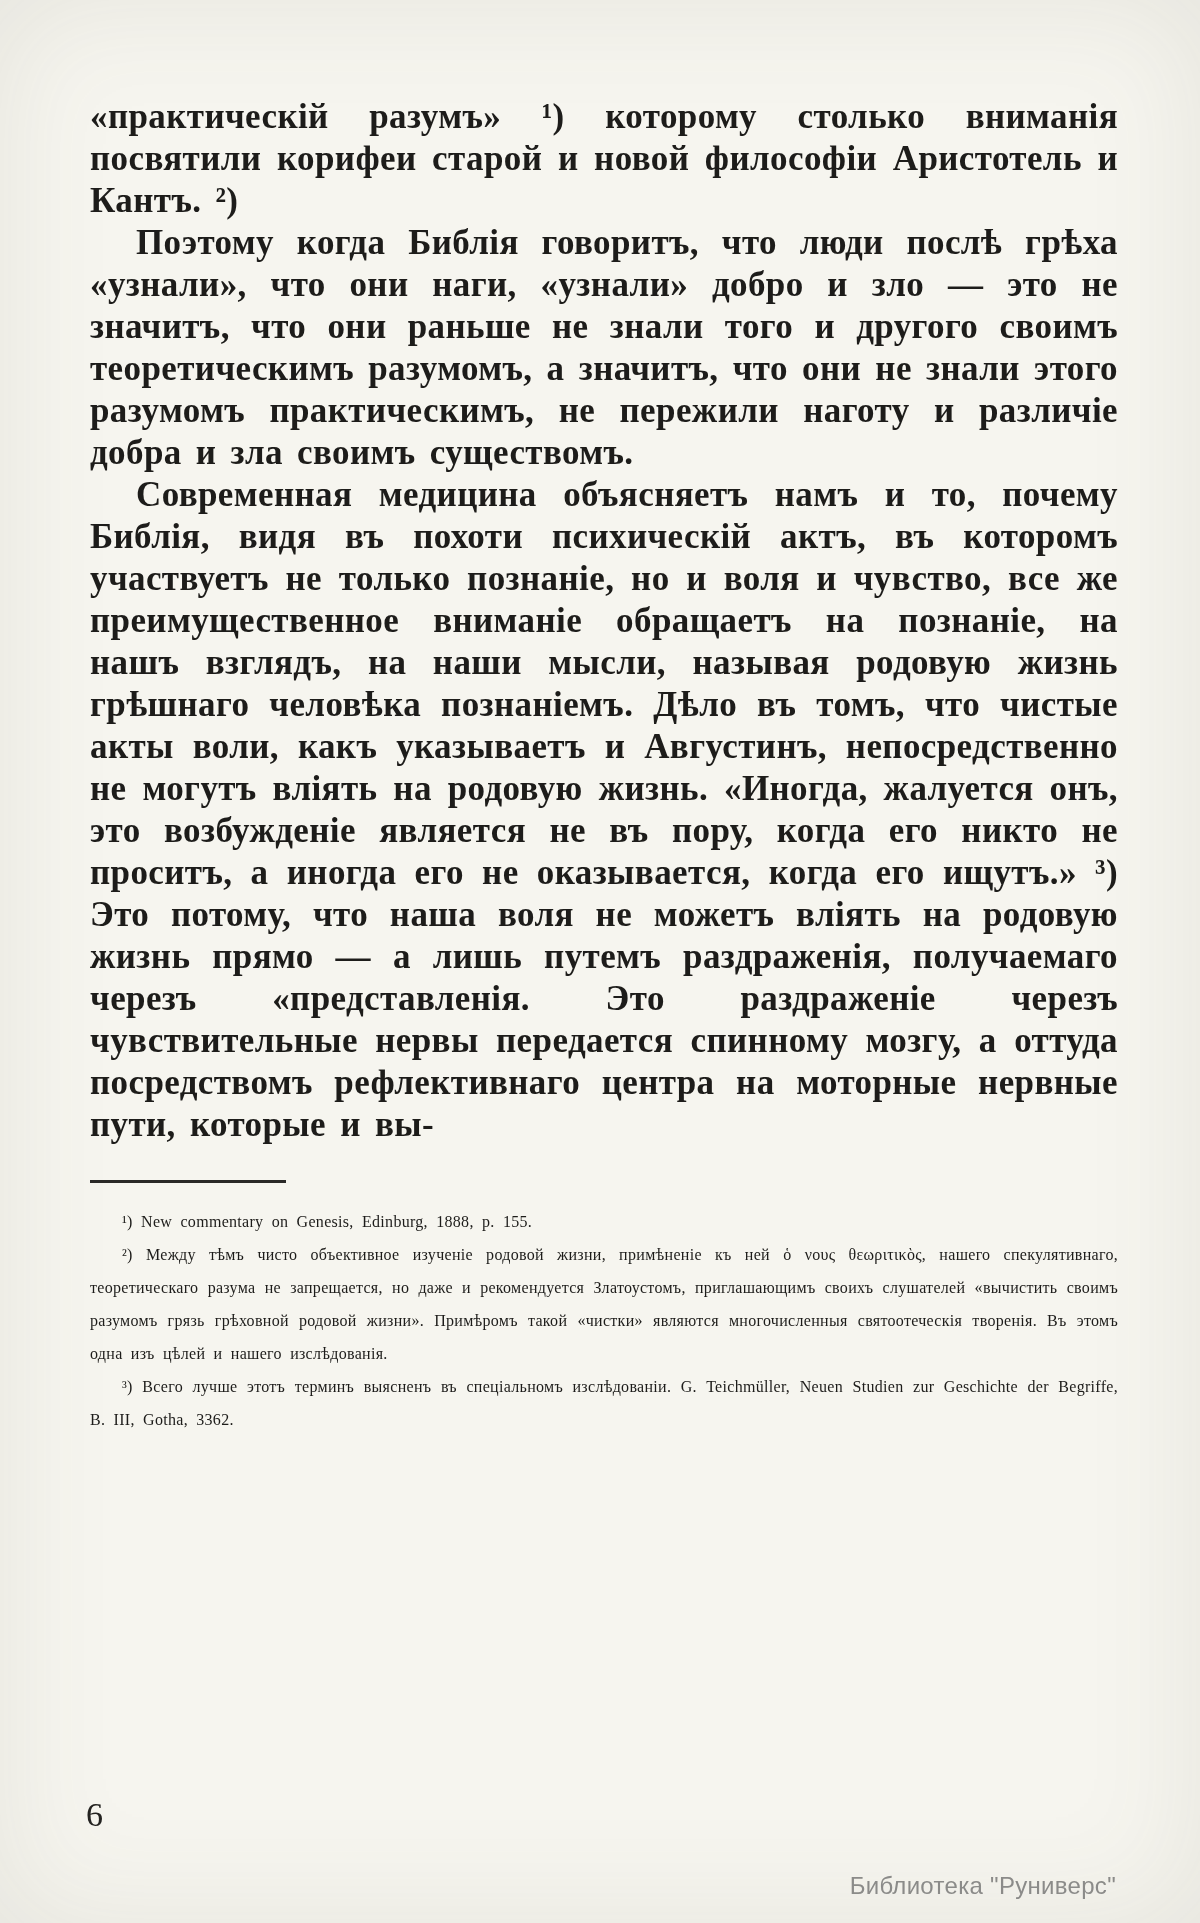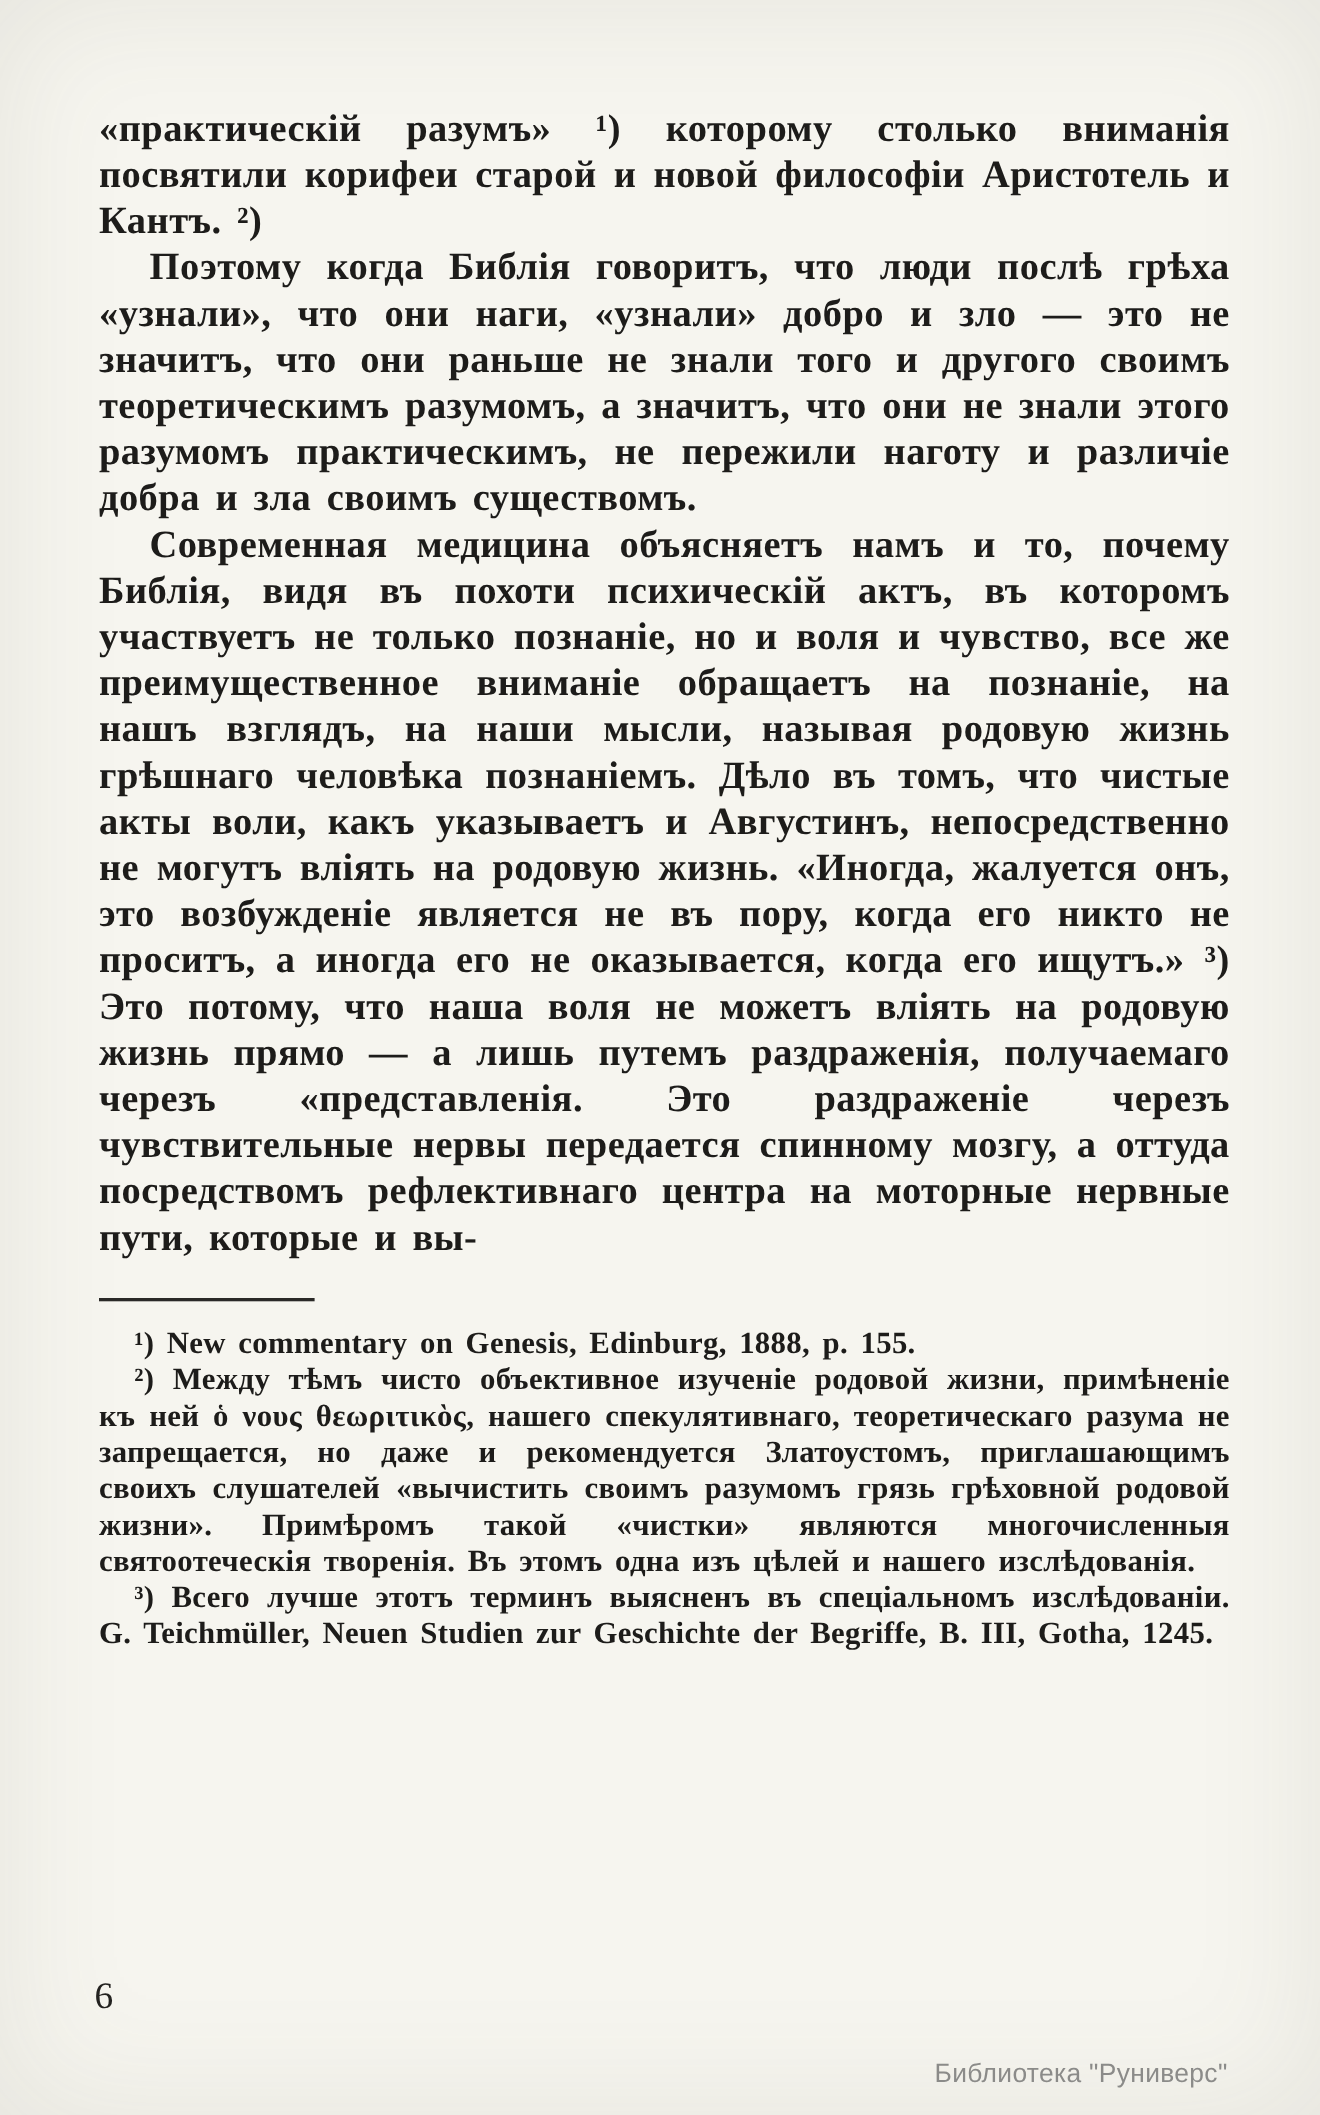--- a/index.html
+++ b/index.html
@@ -39,23 +39,23 @@
     text-indent: 0;
   }
   .fn-rule {
     width: 196px;
     border: 0;
     border-top: 3px solid #2a2927;
     margin: 34px 0 22px 0;
   }
   .footnotes p.fn {
     margin: 0;
-    font-size: 28px;
+    font-size: 16px;
     line-height: 33px;
-    font-weight: bold;
+    font-weight: normal;
     text-align: justify;
     letter-spacing: 0.3px;
     word-spacing: 4px;
     text-indent: 32px;
   }
   .page-number {
     position: absolute;
     left: 86px;
     top: 1796px;
     font-size: 34px;
@@ -82,21 +82,21 @@
       <p class="para no-indent">«практическій разумъ» ¹) которому столько вниманія посвятили корифеи старой и новой философіи Аристотель и Кантъ. ²)</p>
       <p class="para">Поэтому когда Библія говоритъ, что люди послѣ грѣха «узнали», что они наги, «узнали» добро и зло — это не значитъ, что они раньше не знали того и другого своимъ теоретическимъ разумомъ, а значитъ, что они не знали этого разумомъ практическимъ, не пережили наготу и различіе добра и зла своимъ существомъ.</p>
       <p class="para">Современная медицина объясняетъ намъ и то, почему Библія, видя въ похоти психическій актъ, въ которомъ участвуетъ не только познаніе, но и воля и чувство, все же преимущественное вниманіе обращаетъ на познаніе, на нашъ взглядъ, на наши мысли, называя родовую жизнь грѣшнаго человѣка познаніемъ. Дѣло въ томъ, что чистые акты воли, какъ указываетъ и Августинъ, непосредственно не могутъ вліять на родовую жизнь. «Иногда, жалуется онъ, это возбужденіе является не въ пору, когда его никто не проситъ, а иногда его не оказывается, когда его ищутъ.» ³) Это потому, что наша воля не можетъ вліять на родовую жизнь прямо — а лишь путемъ раздраженія, получаемаго черезъ «представленія. Это раздраженіе черезъ чувствительные нервы передается спинному мозгу, а оттуда посредствомъ рефлективнаго центра на моторные нервные пути, которые и вы-</p>
     </div>
 
     <hr class="fn-rule">
 
     <div class="footnotes">
       <p class="fn">¹) New commentary on Genesis, Edinburg, 1888, p. 155.</p>
       <p class="fn">²) Между тѣмъ чисто объективное изученіе родовой жизни, примѣненіе къ ней ὁ νους θεωριτικὸς, нашего спекулятивнаго, теоретическаго разума не запрещается, но даже и рекомендуется Златоустомъ, приглашающимъ своихъ слушателей «вычистить своимъ разумомъ грязь грѣховной родовой жизни». Примѣромъ такой «чистки» являются многочисленныя святоотеческія творенія. Въ этомъ одна изъ цѣлей и нашего изслѣдованія.</p>
-      <p class="fn">³) Всего лучше этотъ терминъ выясненъ въ спеціальномъ изслѣдованіи. G. Teichmüller, Neuen Studien zur Geschichte der Begriffe, B. III, Gotha, 1245.</p>
+      <p class="fn">³) Всего лучше этотъ терминъ выясненъ въ спеціальномъ изслѣдованіи. G. Teichmüller, Neuen Studien zur Geschichte der Begriffe, B. III, Gotha, 3362.</p>
     </div>
 
   </div>
 
   <div class="page-number">6</div>
 
   <div class="watermark">Библиотека "Руниверс"</div>
 </div>
 
 </body></html>

